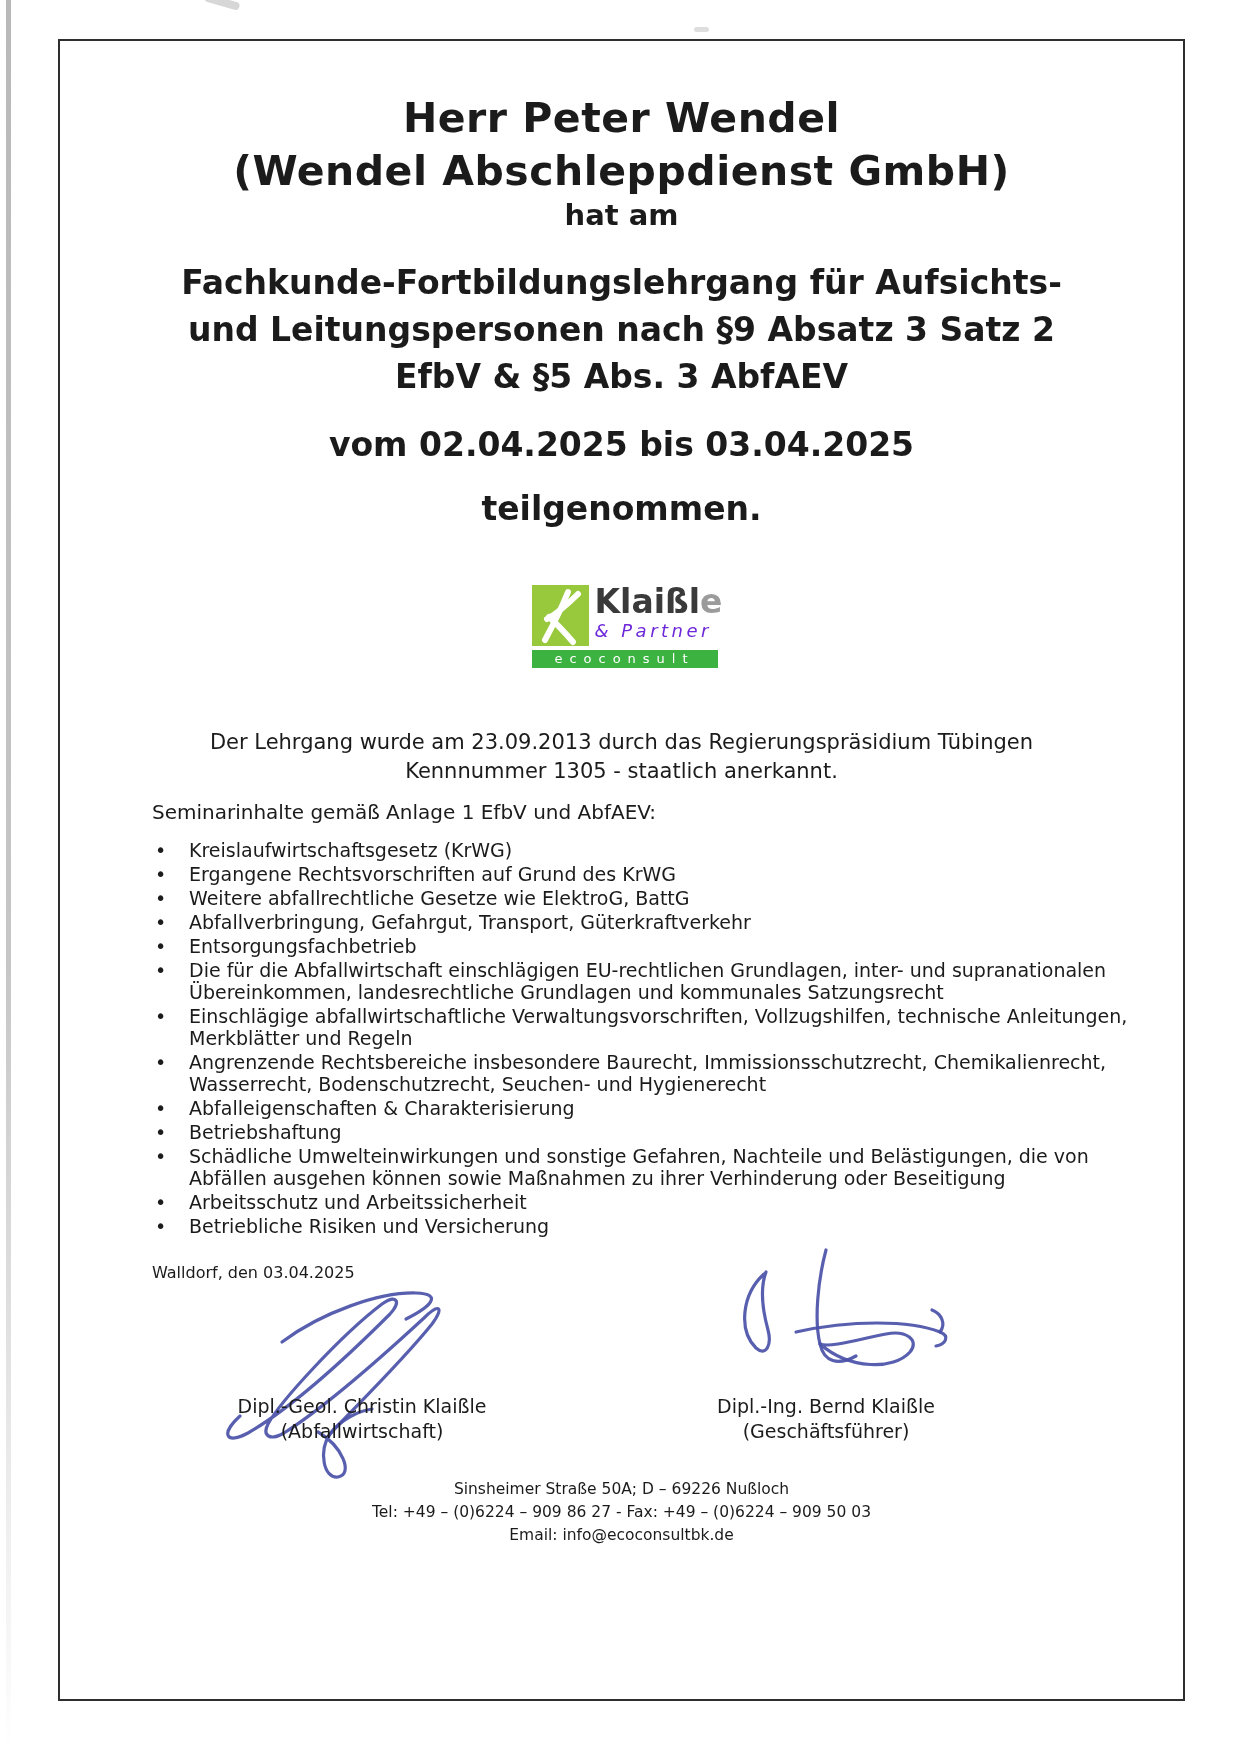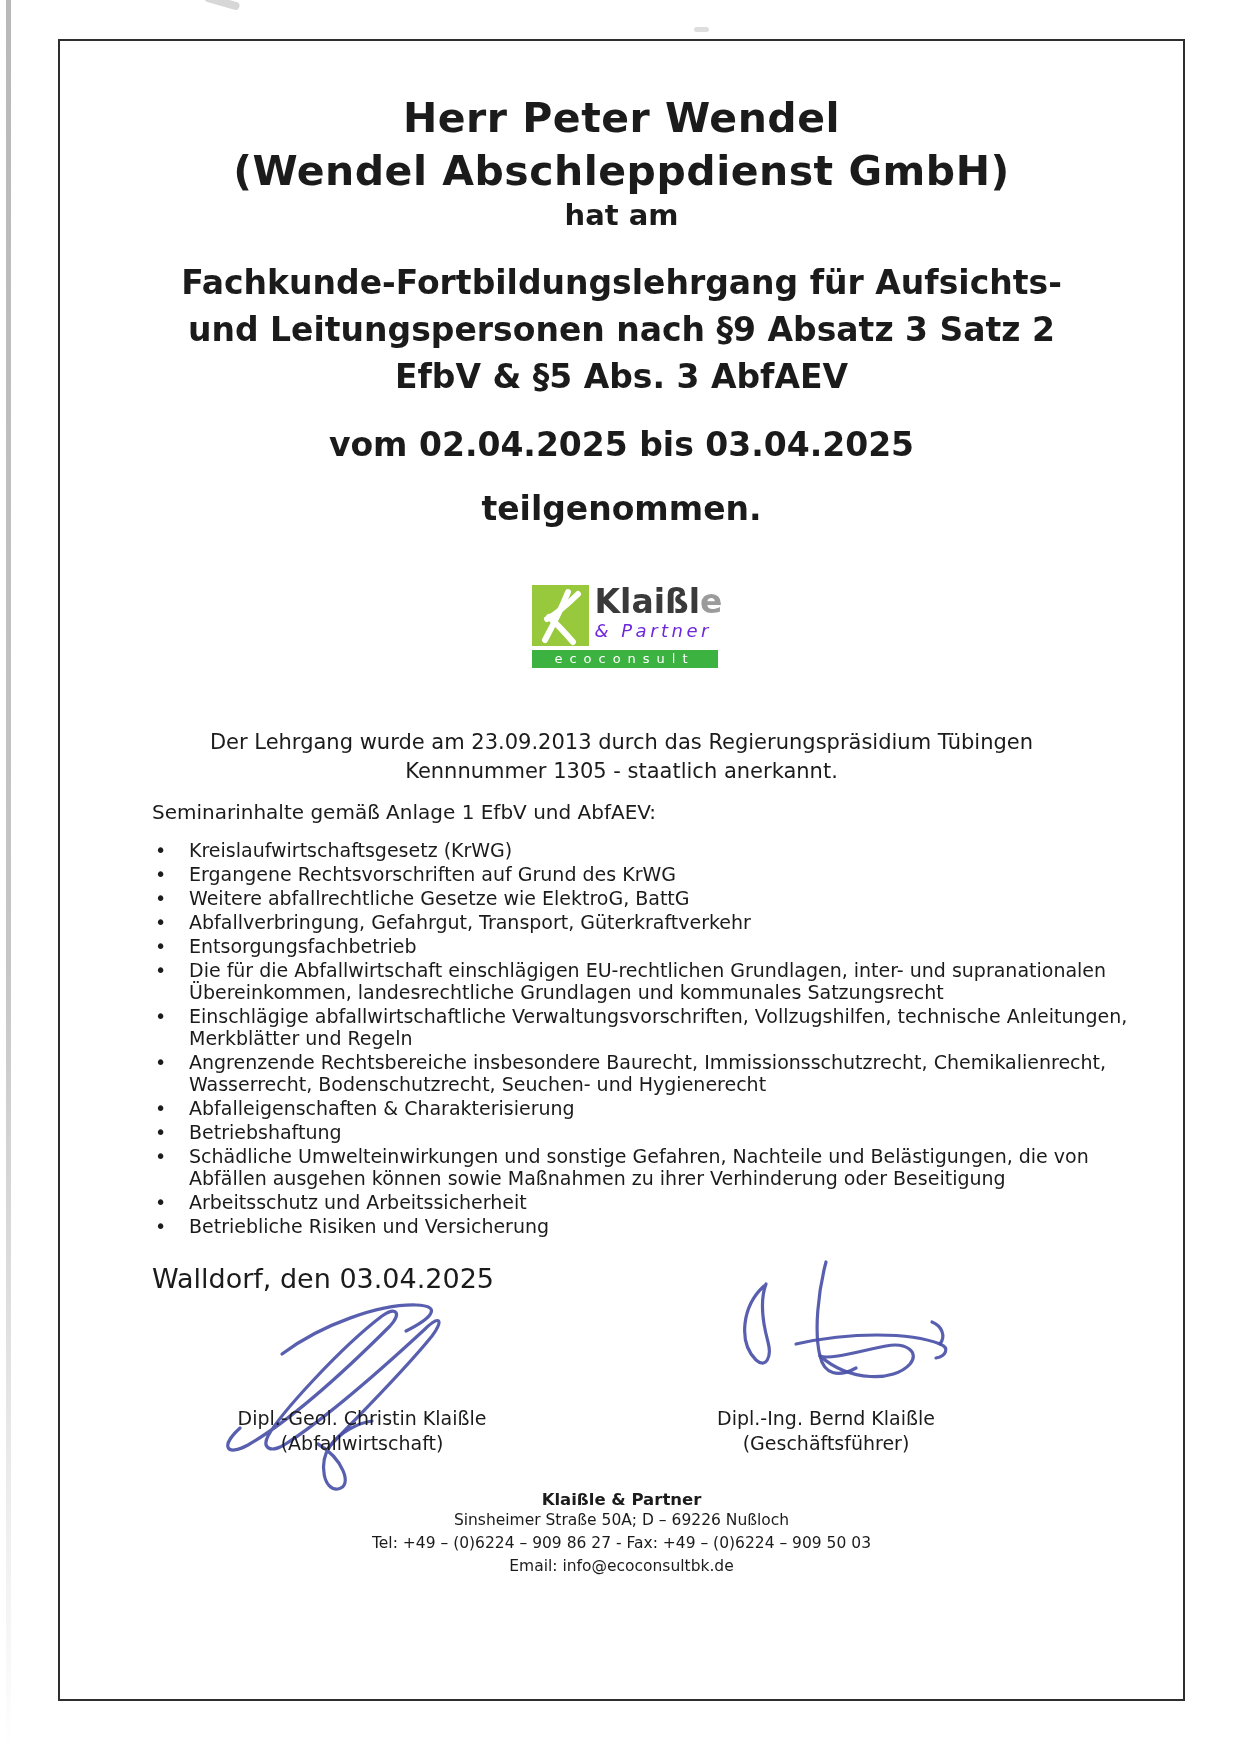--- a/index.html
+++ b/index.html
@@ -39,21 +39,21 @@
   .logo-banner { margin-top:4px; height:18px; background:#3cb241; color:#ffffff;
     font-size:13px; letter-spacing:7px; text-align:center; line-height:18px; }
 
   .accreditation { margin-top:60px; font-size:21px; line-height:29px; }
   .seminar-intro { margin-top:14px; margin-left:92px; font-size:20px; text-align:left; }
   .seminar-list { margin-top:15px; margin-left:92px; margin-right:50px;
     font-size:19px; line-height:22px; text-align:left; list-style:none; padding:0; }
   .seminar-list li { position:relative; padding-left:37px; margin-bottom:2px; }
   .seminar-list li::before { content:"\2022"; position:absolute; left:3px; top:0; font-size:19px; }
 
-  .place-date { margin-top:26px; margin-left:92px; font-size:27px; text-align:left; }
+  .place-date { margin-top:26px; margin-left:92px; font-size:16px; text-align:left; }
 
   .sig-row { position:relative; height:190px; }
   .sig-col { position:absolute; top:112px; width:300px; text-align:center;
     font-size:19px; line-height:25px; }
   .sig-col-left { left:152px; }
   .sig-col-right { left:616px; }
   .sig-svg { position:absolute; pointer-events:none; }
   .sig-svg-left { left:158px; top:2px; }
   .sig-svg-right { left:638px; top:-36px; }
   .sig-svg path { fill:none; stroke:#4b51a8; stroke-width:3.2; stroke-linecap:round; opacity:.92; }
@@ -152,21 +152,20 @@
         <div>Dipl.-Geol. Christin Klaißle</div>
         <div>(Abfallwirtschaft)</div>
       </div>
       <div class="sig-col sig-col-right">
         <div>Dipl.-Ing. Bernd Klaißle</div>
         <div>(Geschäftsführer)</div>
       </div>
     </div>
 
     <div class="footer center">
-      <div class="footer-company">Klaißle &amp; Partner</div>
       <div class="footer-lines">
         <div>Sinsheimer Straße 50A; D – 69226 Nußloch</div>
         <div>Tel: +49 – (0)6224 – 909 86 27 - Fax: +49 – (0)6224 – 909 50 03</div>
         <div>Email: info@ecoconsultbk.de</div>
       </div>
     </div>
 
   </div>
 </div>
 

